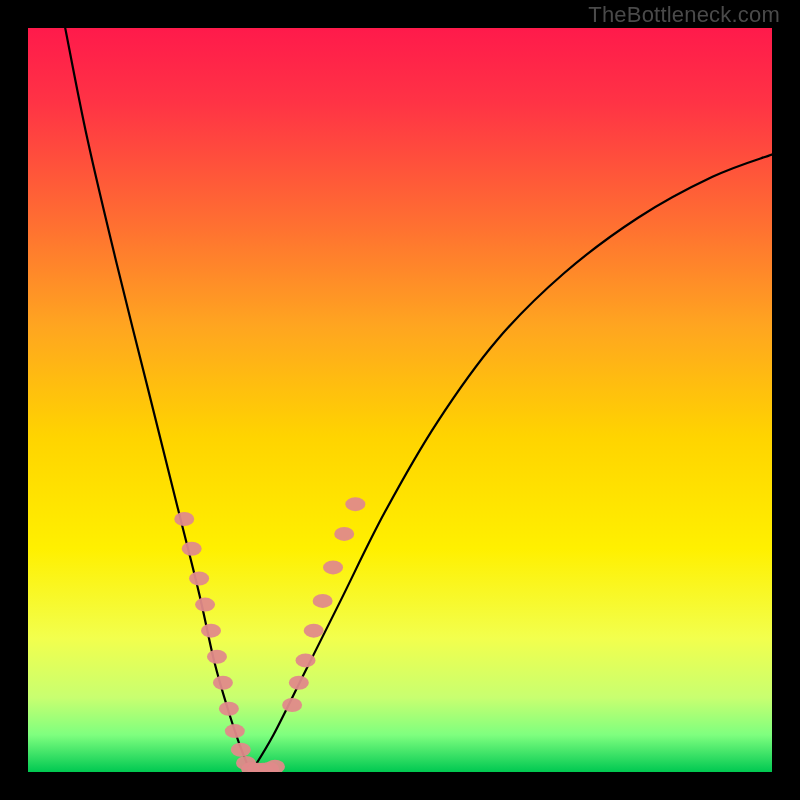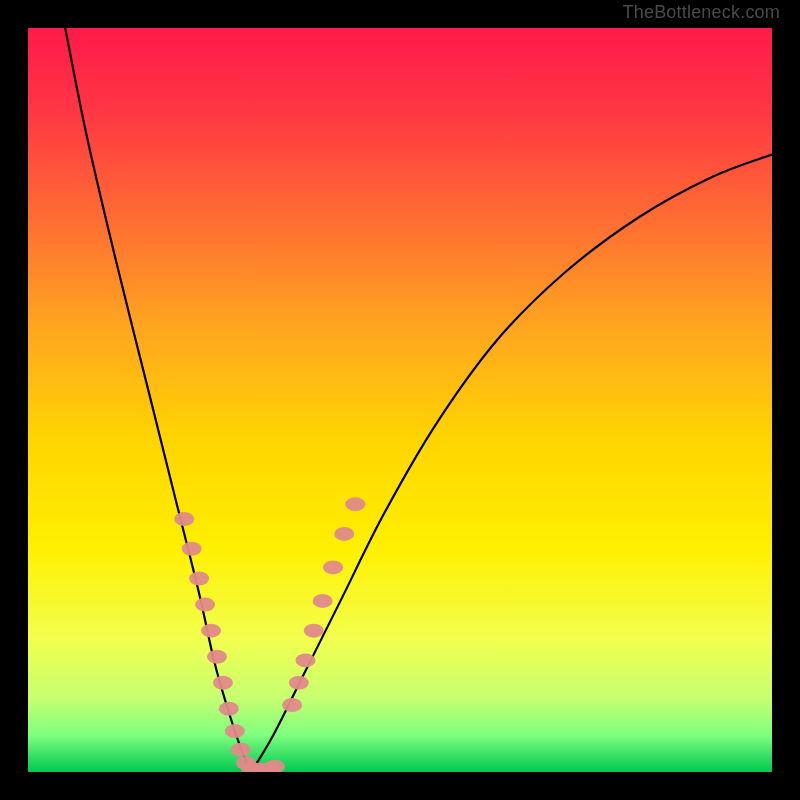--- a/index.html
+++ b/index.html
@@ -16,21 +16,21 @@
     width: 800px;
     height: 800px;
     background: #000;
     box-sizing: border-box;
   }
   .watermark {
     position: absolute;
     top: 2px;
     right: 20px;
     color: #4a4a4a;
-    font-size: 18px;
+    font-size: 22px;
     font-weight: 500;
     letter-spacing: 0.2px;
     z-index: 5;
   }
   .plot-area {
     position: absolute;
     left: 28px;
     top: 28px;
     width: 744px;
     height: 744px;

